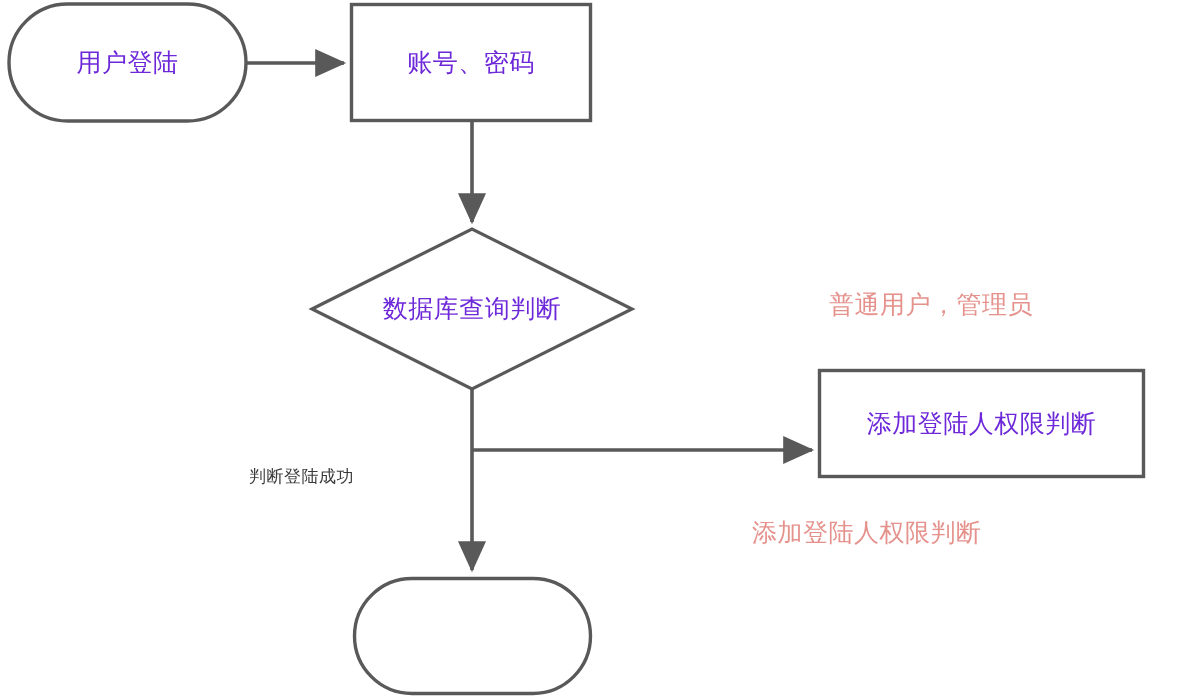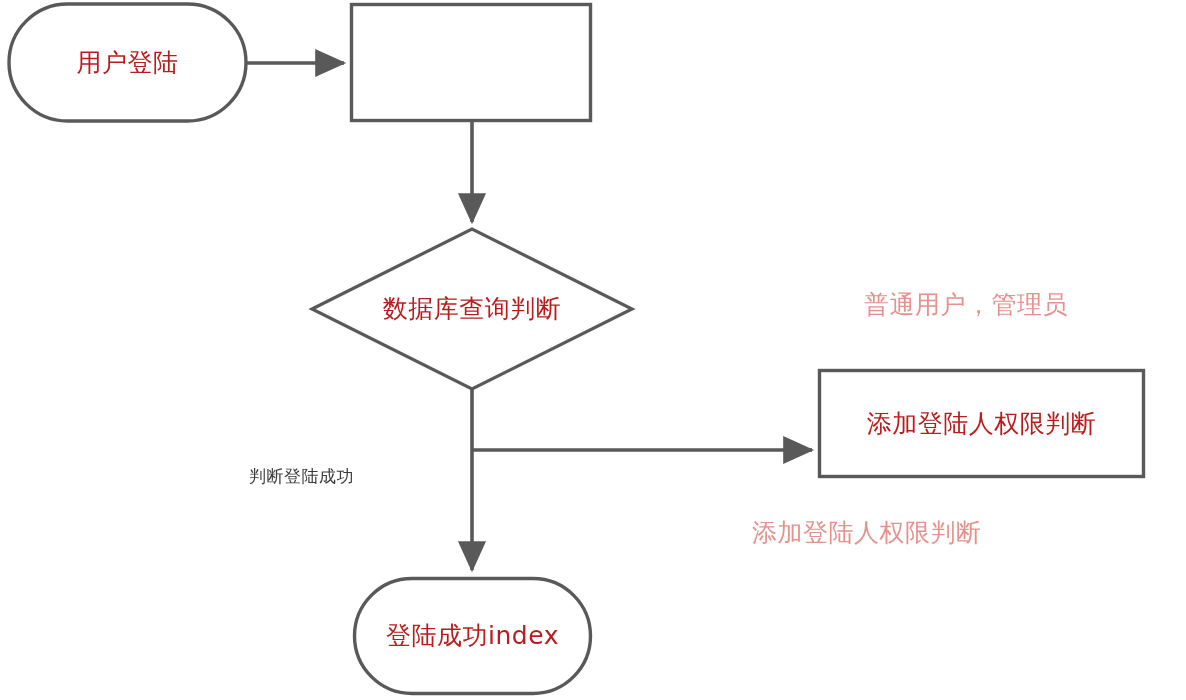--- a/index.html
+++ b/index.html
@@ -22,21 +22,21 @@
     left: 0;
     top: 0;
     width: 1186px;
     height: 700px;
   }
   .node-label {
     position: absolute;
     display: flex;
     align-items: center;
     justify-content: center;
-    color: #b91c1c;
+    color: #6d28d9;
     font-size: 25px;
     line-height: 1.25;
     letter-spacing: 0.5px;
     white-space: nowrap;
     pointer-events: none;
   }
   .edge-label {
     position: absolute;
     color: #3a3a3a;
     font-size: 17px;
@@ -100,30 +100,30 @@
       <line x1="472" y1="389" x2="472" y2="570" stroke="#595959" stroke-width="3.6" marker-end="url(#arrowhead)"></line>
     </g>
 
     <g>
       <line x1="472" y1="450" x2="812" y2="450" stroke="#595959" stroke-width="3.6" marker-end="url(#arrowhead)"></line>
     </g>
   </svg>
 
   <div class="node-label" style="left:8px; top:3px; width:239px; height:119px;">用户登陆</div>
 
+  <div class="node-label" style="left:350px; top:3px; width:242px; height:119px;">账号、密码</div>
 
   <div class="node-label" style="left:312px; top:228px; width:320px; height:162px;">数据库查询判断</div>
 
   <div class="node-label" style="left:818px; top:369px; width:327px; height:109px;">添加登陆人权限判断</div>
 
-  <div class="node-label" style="left:353px; top:577px; width:239px; height:118px;">登陆成功index</div>
 
   <div class="edge-label" style="left:249px; top:466px;">判断登陆成功</div>
 
-  <div class="annotation" style="left:864px; top:286px;text-align:center;">
+  <div class="annotation" style="left:829px; top:286px;text-align:center;">
     <span class="ann-line">普通用户，管理员</span>
   </div>
 
   <div class="annotation" style="left:752px; top:514px;">
     <span class="ann-line">添加登陆人权限判断</span>
   </div>
 
 </div>
 
 </body></html>

